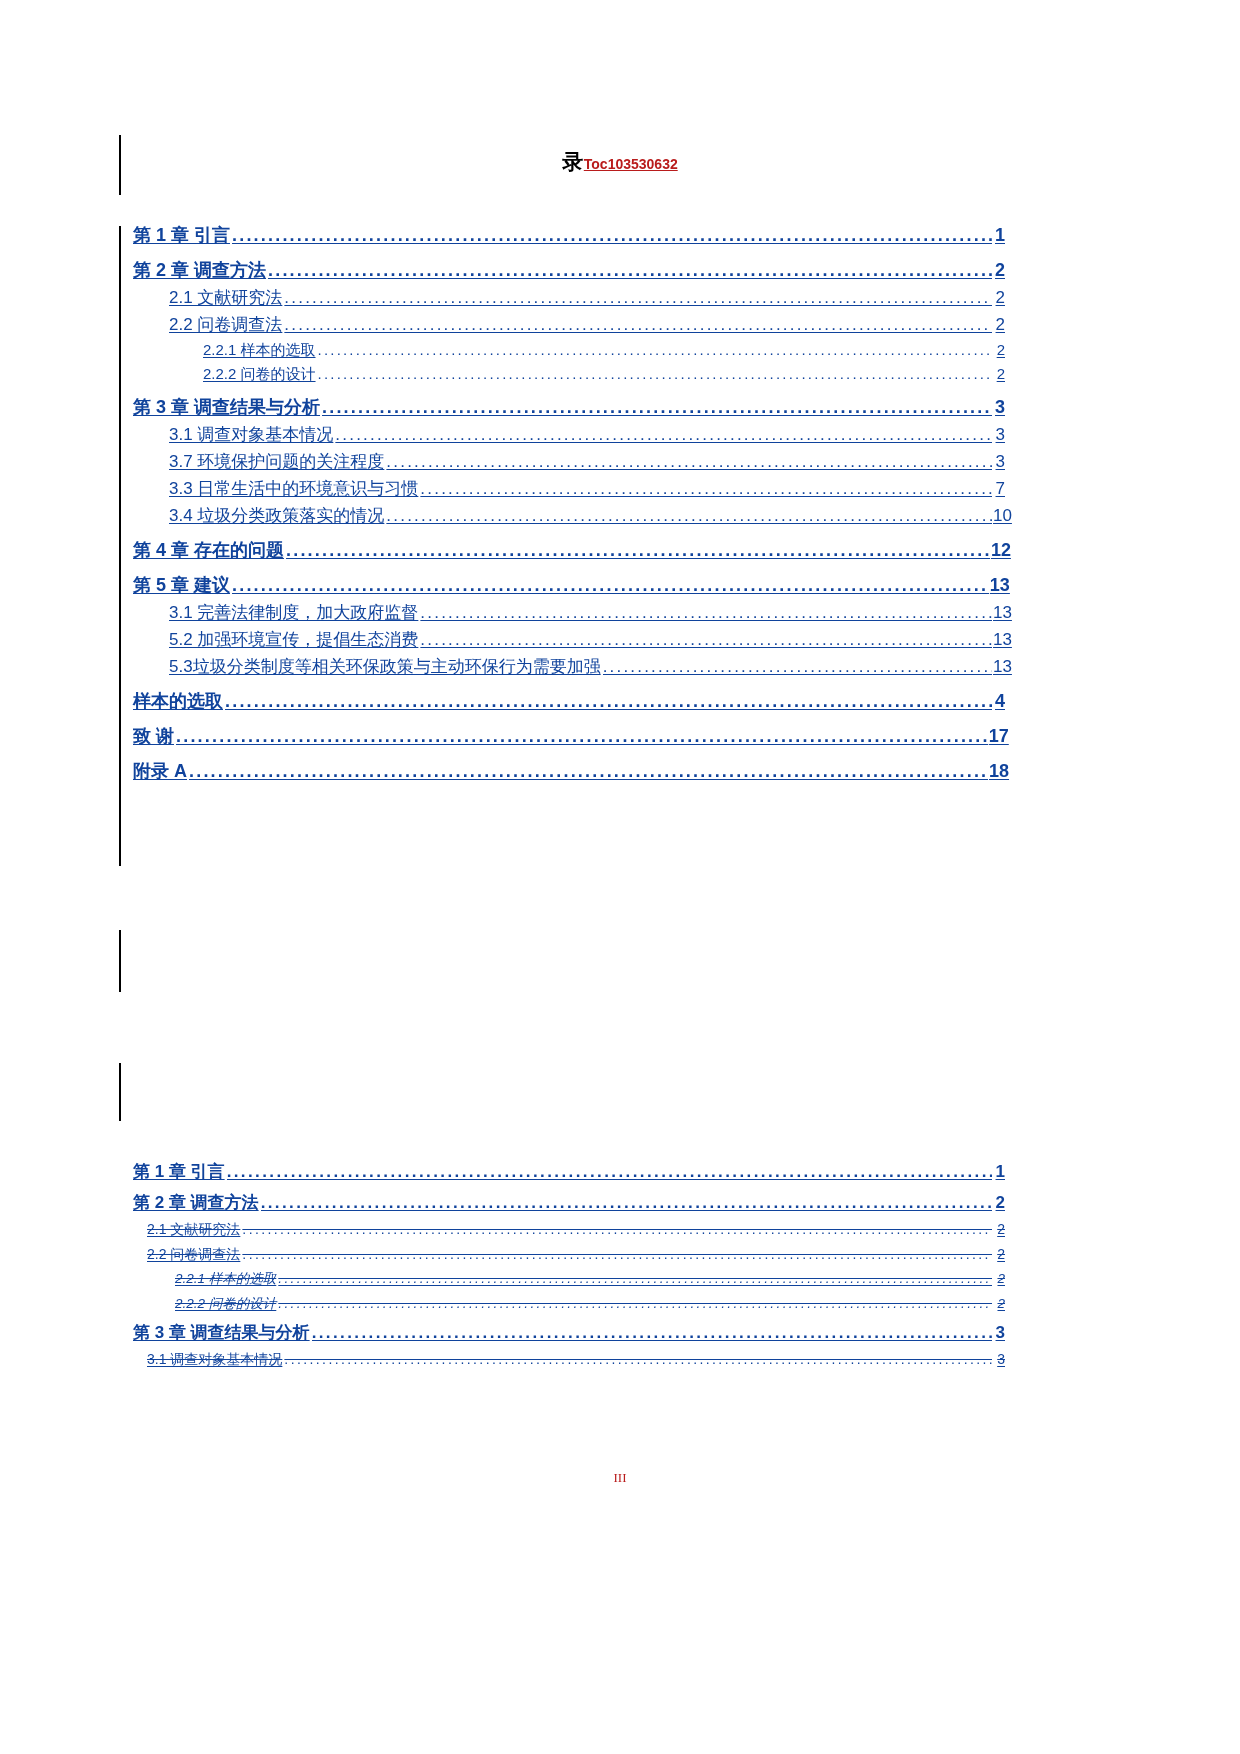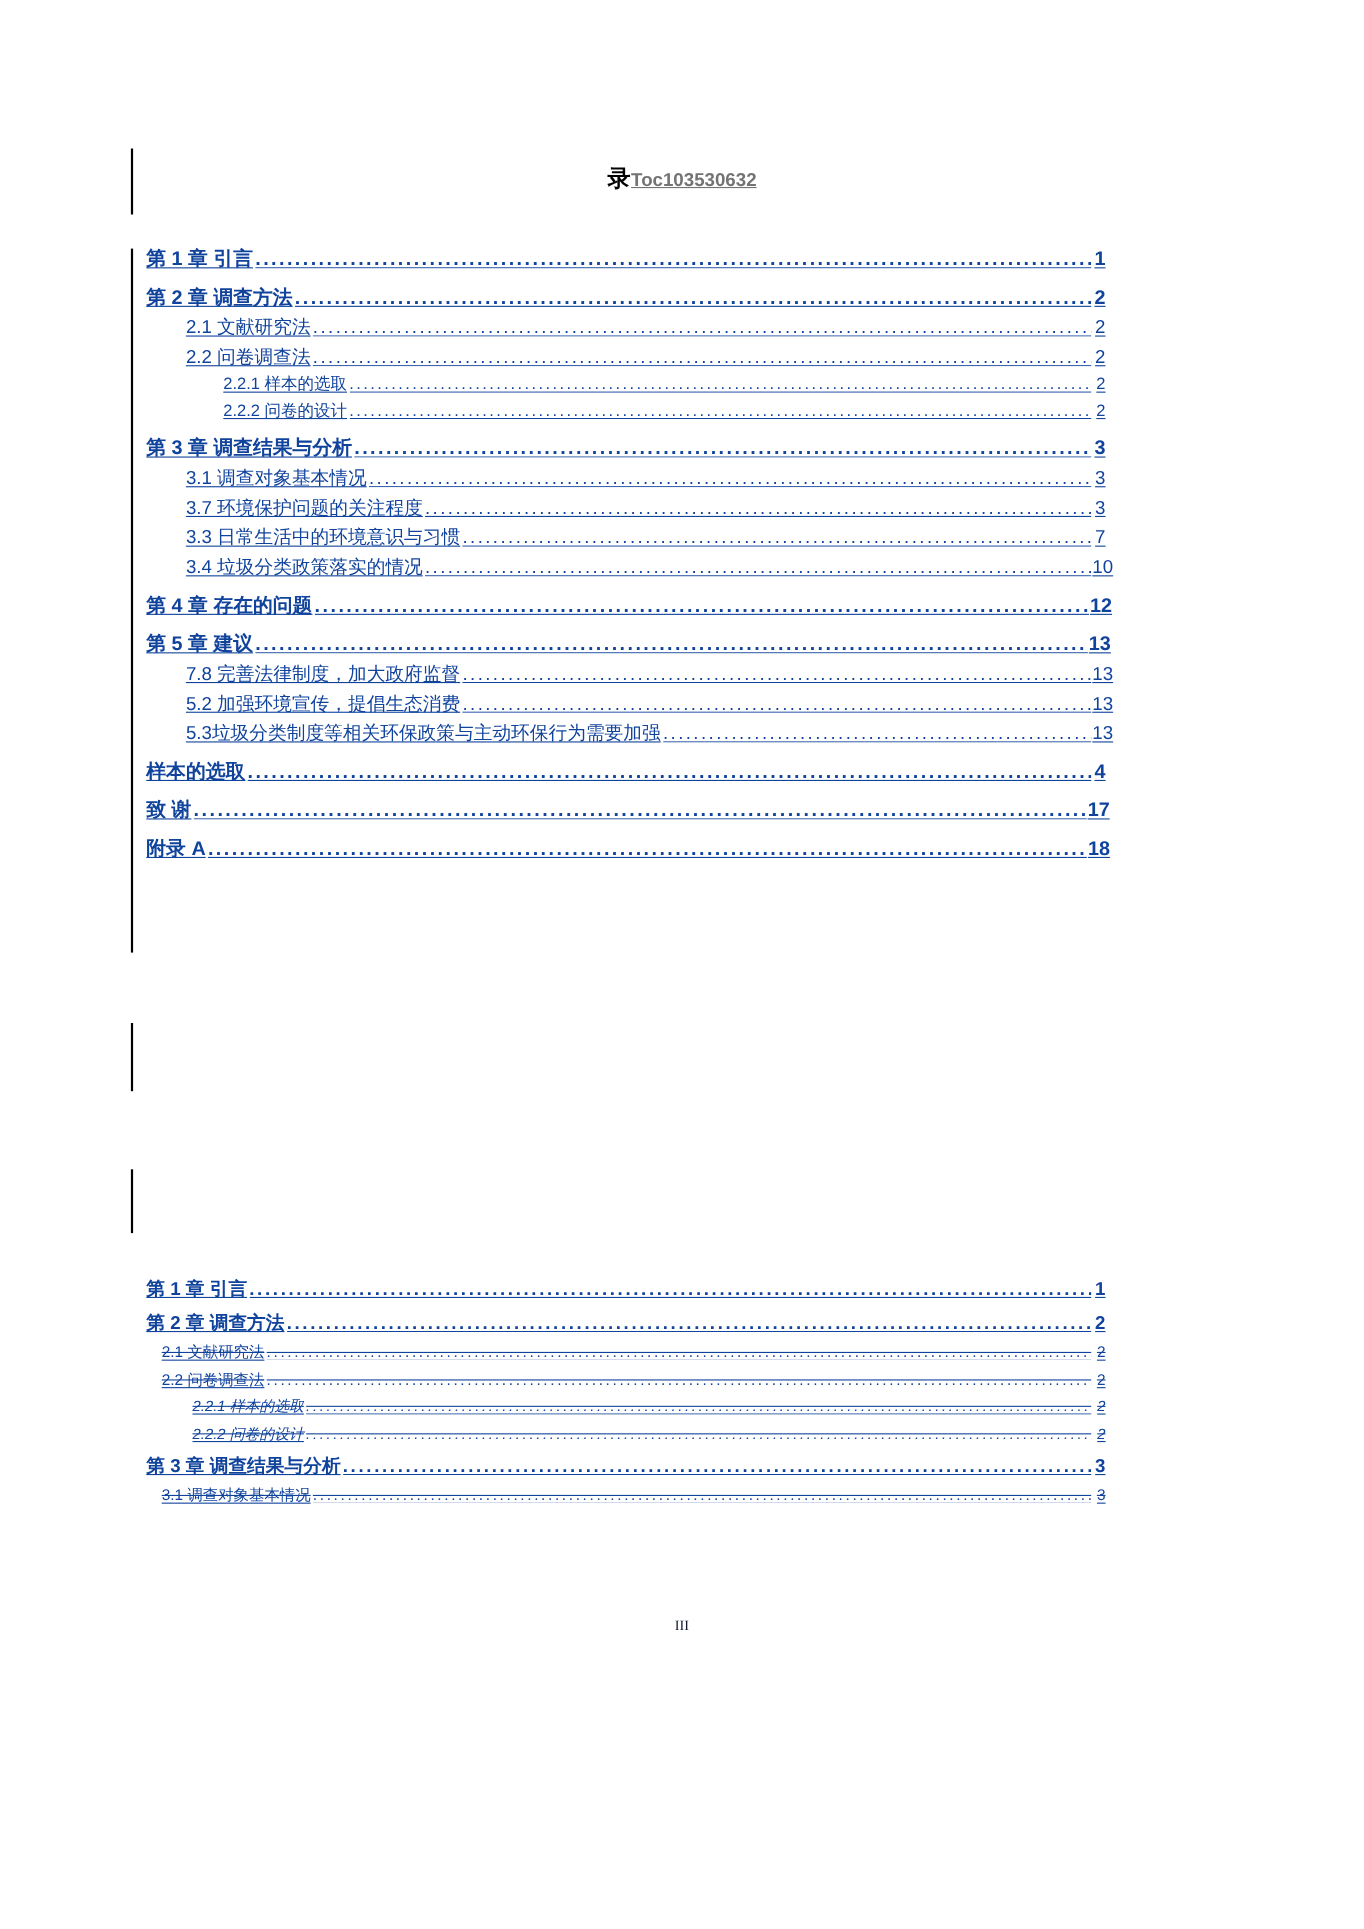--- a/index.html
+++ b/index.html
@@ -35,23 +35,23 @@
     top: 148px;
     left: 0;
     width: 1240px;
     text-align: center;
     font-size: 21px;
     font-weight: bold;
     color: #000;
     letter-spacing: 0.5px;
   }
   .title-row .toc-code {
-    color: #737373;
+    color: #b91c1c;
     text-decoration: underline;
-    font-size: 17px;
+    font-size: 14px;
     font-weight: bold;
     letter-spacing: 0;
   }
 
   .toc {
     position: absolute;
     left: 133px;
     width: 872px;
     top: 226px;
   }
@@ -135,21 +135,21 @@
   .toc2 .toc-line.first { margin-top: 0; }
   .toc2 .dots { letter-spacing: 2.4px; }
 
   .page-number {
     position: absolute;
     top: 1470px;
     left: 0;
     width: 1240px;
     text-align: center;
     font-size: 13px;
-    color: #0f172a;
+    color: #b91c1c;
     font-family: "Liberation Serif", serif;
   }
 </style>
 </head>
 <body>
 
 <div class="page">
 
   <div class="change-bar" style="top:135px;height:60px;"></div>
   <div class="change-bar" style="top:226px;height:640px;"></div>
@@ -234,21 +234,21 @@
       <span class="page-no">12</span>
     </div>
 
     <div class="toc-line lvl1">
       <span class="label">第 5 章  建议</span>
       <span class="dots">...........................................................................................................................................</span>
       <span class="page-no">13</span>
     </div>
 
     <div class="toc-line lvl2">
-      <span class="label">7.8 完善法律制度，加大政府监督</span>
+      <span class="label">3.1 完善法律制度，加大政府监督</span>
       <span class="dots">...........................................................................................................................................</span>
       <span class="page-no">13</span>
     </div>
 
     <div class="toc-line lvl2">
       <span class="label">5.2 加强环境宣传，提倡生态消费</span>
       <span class="dots">...........................................................................................................................................</span>
       <span class="page-no">13</span>
     </div>
 

